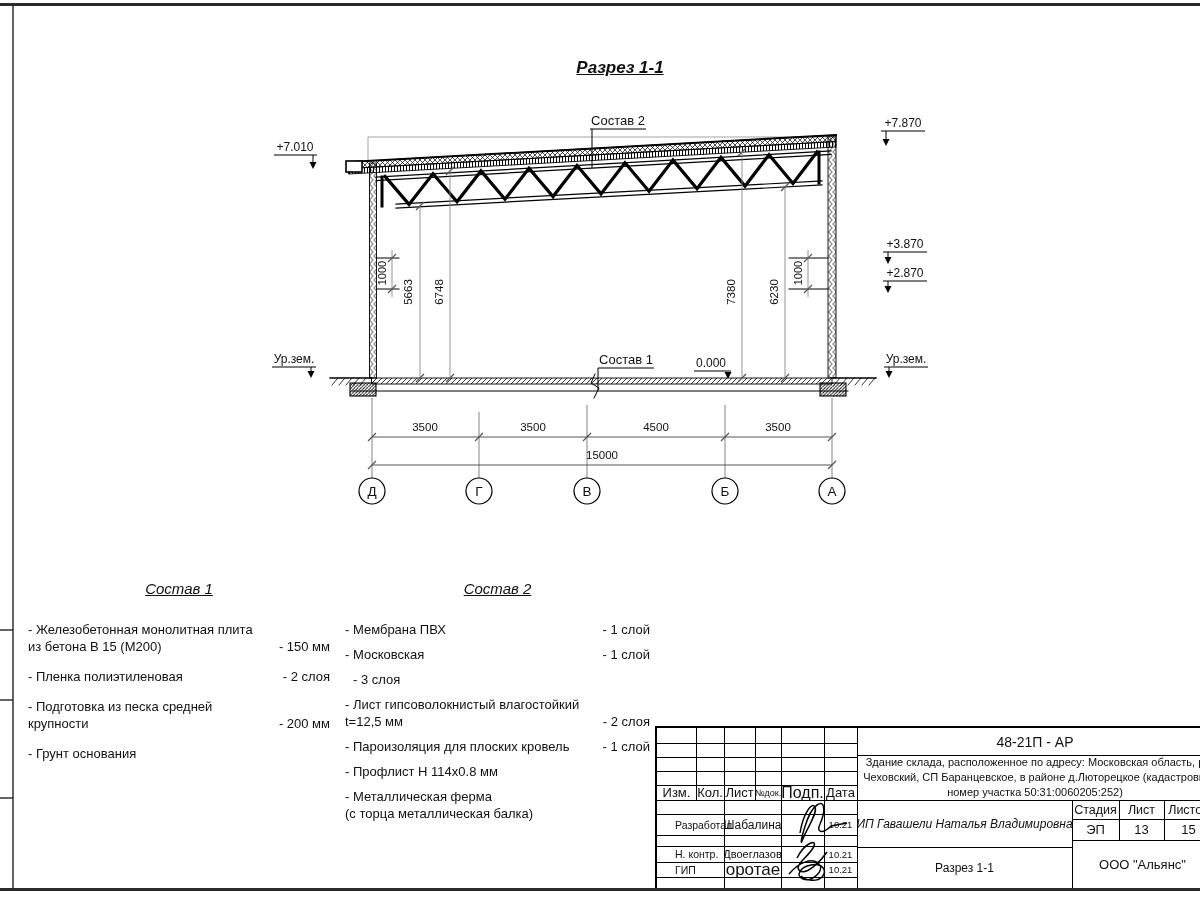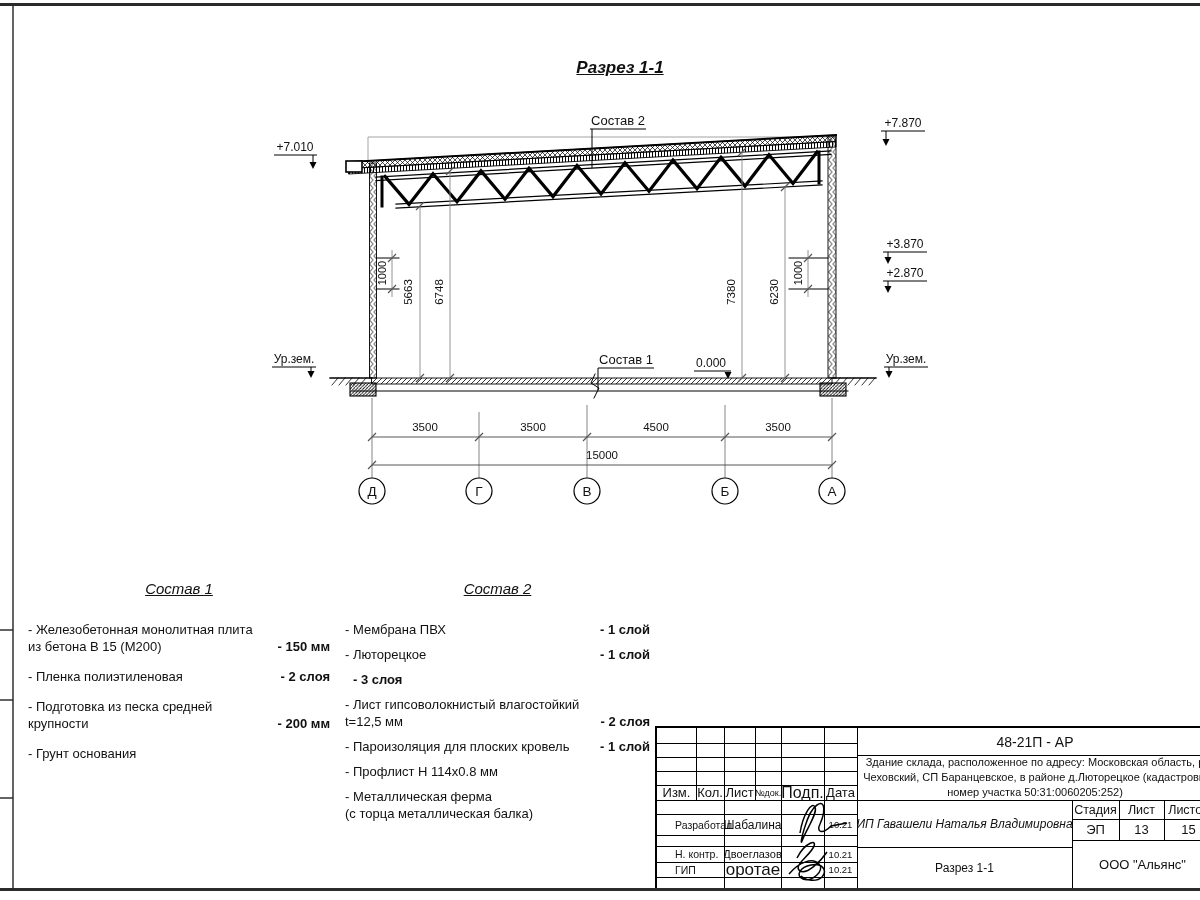--- a/index.html
+++ b/index.html
@@ -5,21 +5,21 @@
   html,body{margin:0;padding:0;}
   body{width:1200px;height:900px;position:relative;overflow:hidden;background:#fff;
        font-family:"Liberation Sans",sans-serif;color:#111;}
   svg text{font-family:"Liberation Sans",sans-serif;fill:#111;}
   .abs{position:absolute;}
   
   .mat{position:absolute;font-size:13px;line-height:17px;}
   .mat .hdr{font-style:italic;font-size:15px;text-decoration:underline;text-align:center;margin-bottom:24px;}
   .mi{display:flex;align-items:flex-end;}
   .mn{flex:1;white-space:pre-line;}
-  .mv{white-space:nowrap;padding-left:8px;font-weight:bold;}
+  .mv{white-space:nowrap;padding-left:8px;}
   .g13 .mi{margin-bottom:13px;align-items:flex-end;}
   .g8 .mi{margin-bottom:8px;}
   
   .dtitle{position:absolute;left:540px;top:58px;width:160px;text-align:center;
           font-size:17px;font-style:italic;font-weight:600;text-decoration:underline;}
   
   #tb{position:absolute;left:655px;top:726px;width:560px;height:164px;
       border:2px solid #000;box-sizing:border-box;background:#fff;}
   #tb .hl,#tb .vl{position:absolute;background:#000;}
   #tb .cell{position:absolute;display:flex;align-items:center;justify-content:center;
@@ -232,21 +232,21 @@
   </div>
 </div>
 
 <div class="mat g8" style="left:345px;top:580px;width:305px;">
   <div class="hdr">Состав 2</div>
   <div class="mi">
     <div class="mn">- Мембрана ПВХ</div>
     <div class="mv">- 1 слой</div>
   </div>
   <div class="mi">
-    <div class="mn">- Люторецкое</div>
+    <div class="mn">- Московская</div>
     <div class="mv">- 1 слой</div>
   </div>
   <div class="mi">
     <div class="mv">- 3 слоя</div>
   </div>
   <div class="mi">
     <div class="mn">- Лист гипсоволокнистый влагостойкий
 t=12,5 мм</div>
     <div class="mv">- 2 слоя</div>
   </div>

